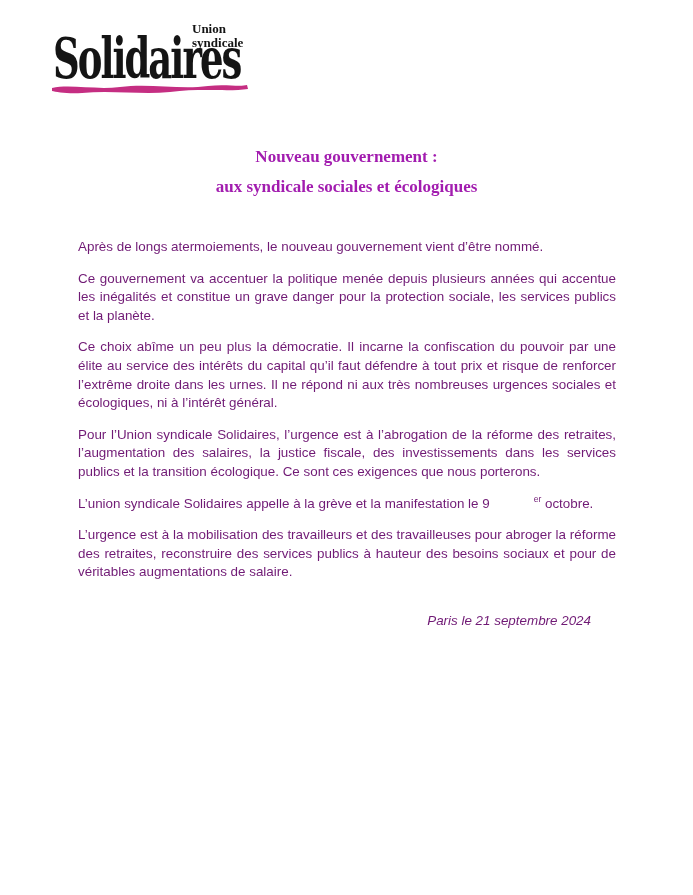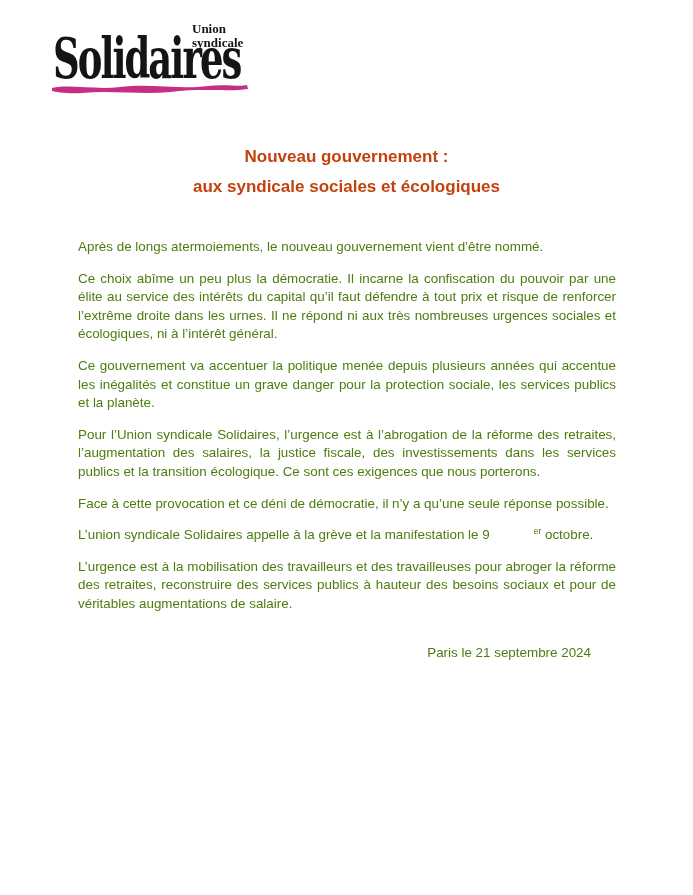--- a/index.html
+++ b/index.html
@@ -58,49 +58,51 @@
     height: 12px;
   }
 
   
   .doc-title {
     margin-top: 142px;
     text-align: center;
     font-weight: bold;
     font-size: 17px;
     line-height: 30px;
-    color: #c2410c;
+    color: #a21caf;
+    font-family: Liberation Serif, serif;
   }
 
   
   .doc-body {
     margin: 36px 77px 0 78px;
     font-size: 13.4px;
     line-height: 18.6px;
-    color: #4d7c0f;
+    color: #701a75;
   }
   .doc-body p {
     margin: 0 0 13px 0;
     text-align: justify;
     text-justify: inter-word;
   }
   .doc-body p.no-justify {
     text-align: left;
   }
   sup.ordinal {
     font-size: 8.5px;
     line-height: 0;
     vertical-align: super;
     margin-left: 44px;
   }
   .dateline {
     margin-top: 30px;
     text-align: right;
     padding-right: 25px;
     font-size: 13.4px;
+    font-style: italic;
   }
 </style>
 </head>
 <body>
 
 <div class="page">
 
   <div class="logo">
     <div class="logo-org">
       <div>Union</div>
@@ -113,22 +115,21 @@
     </svg>
   </div>
 
   <div class="doc-title">
     <div>Nouveau gouvernement :</div>
     <div>aux syndicale sociales et écologiques</div>
   </div>
 
   <div class="doc-body">
     <p class="no-justify">Après de longs atermoiements, le nouveau gouvernement vient d’être nommé.</p>
+    <p>Ce gouvernement va accentuer la politique menée depuis plusieurs années qui accentue les inégalités et constitue un grave danger pour la protection sociale, les services publics et la planète.</p>
     <p>Ce choix abîme un peu plus la démocratie. Il incarne la confiscation du pouvoir par une élite au service des intérêts du capital qu’il faut défendre à tout prix et risque de renforcer l’extrême droite dans les urnes. Il ne répond ni aux très nombreuses urgences sociales et écologiques, ni à l’intérêt général.</p>
-    <p>Ce gouvernement va accentuer la politique menée depuis plusieurs années qui accentue les inégalités et constitue un grave danger pour la protection sociale, les services publics et la planète.</p>
     <p>Pour l’Union syndicale Solidaires, l’urgence est à l’abrogation de la réforme des retraites, l’augmentation des salaires, la justice fiscale, des investissements dans les services publics et la transition écologique. Ce sont ces exigences que nous porterons.</p>
-    <p>Face à cette provocation et ce déni de démocratie, il n’y a qu’une seule réponse possible.</p>
     <p class="no-justify"><span>L’union syndicale Solidaires appelle à la grève et la manifestation le 9</span><sup class="ordinal">er</sup><span> octobre.</span></p>
     <p>L’urgence est à la mobilisation des travailleurs et des travailleuses pour abroger la réforme des retraites, reconstruire des services publics à hauteur des besoins sociaux et pour de véritables augmentations de salaire.</p>
     <div class="dateline">Paris le 21 septembre 2024</div>
   </div>
 
 </div>
 
 </body></html>

